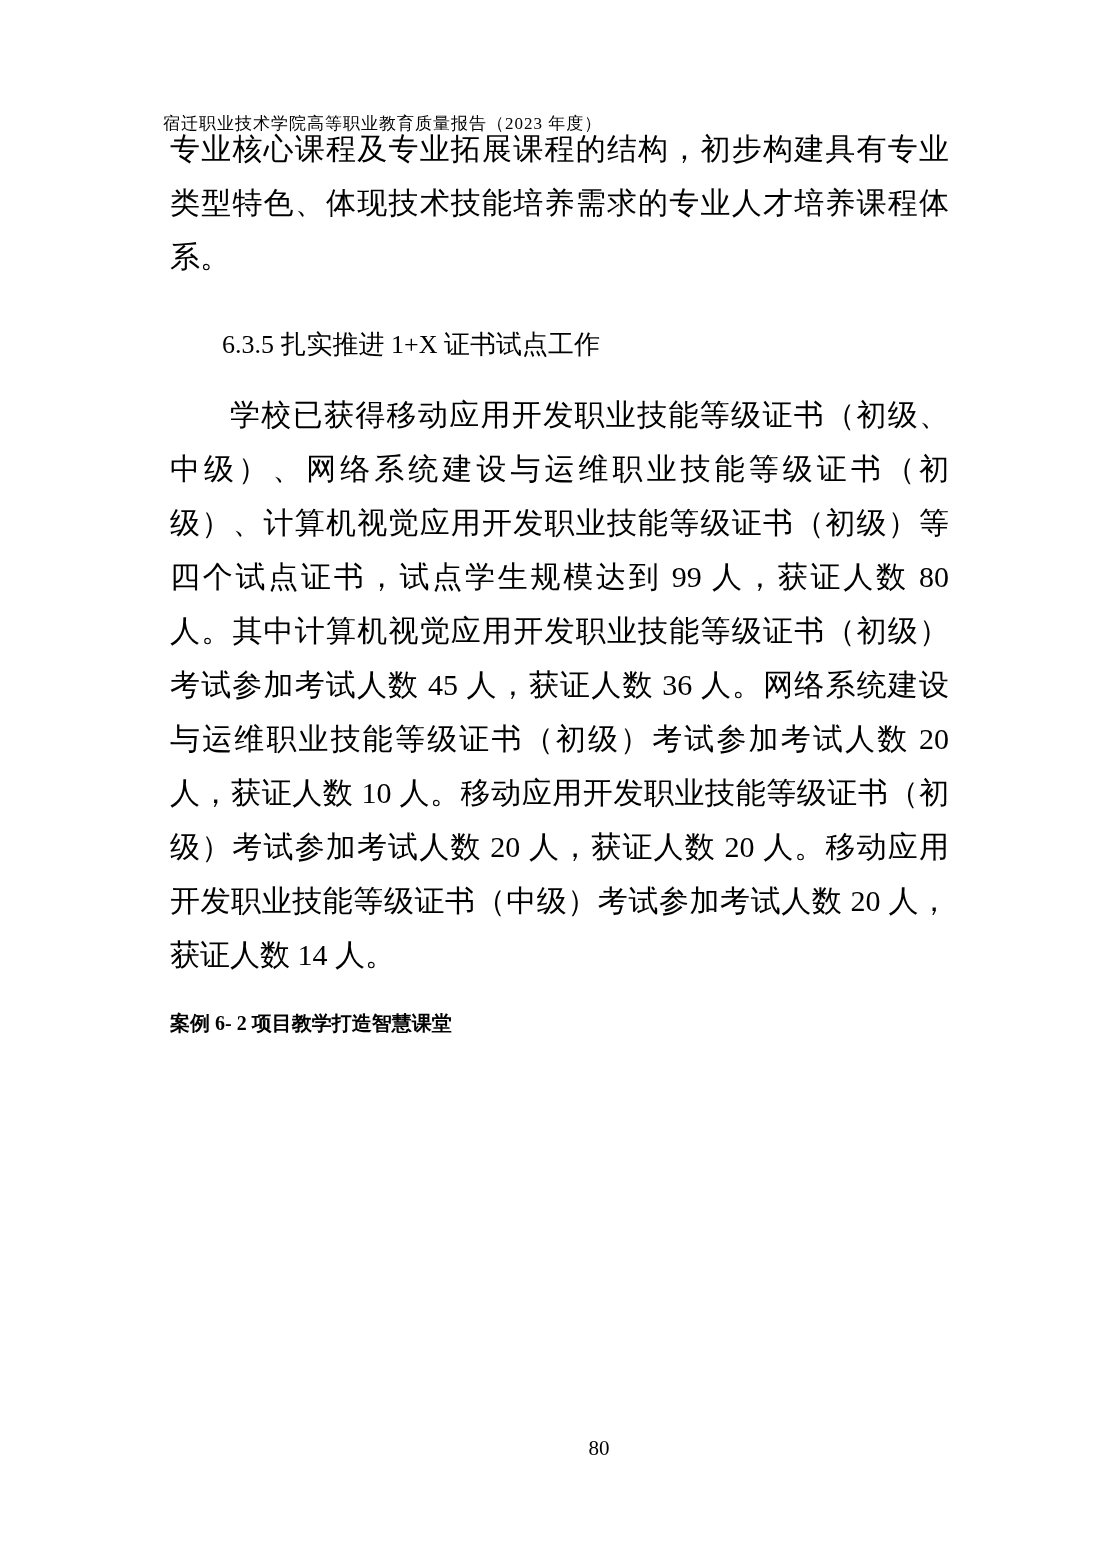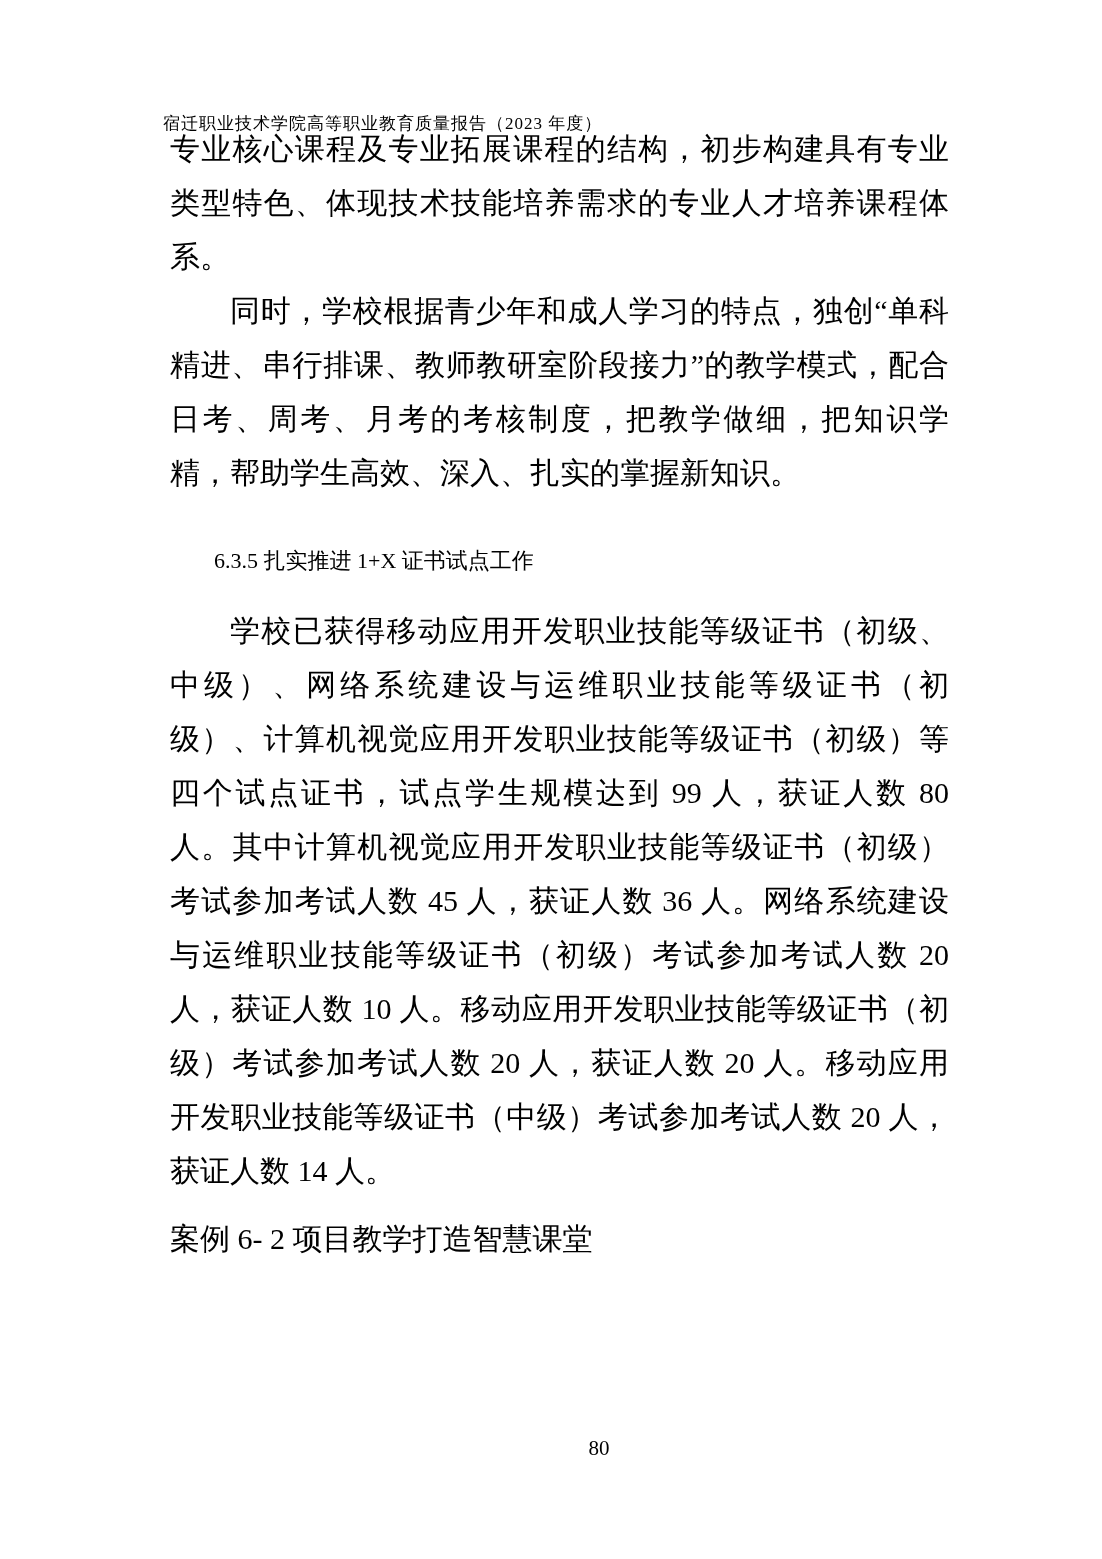--- a/index.html
+++ b/index.html
@@ -41,28 +41,28 @@
   }
   .para-indent {
     text-indent: 2em;
   }
   .para-no-indent {
     text-indent: 0;
   }
   .section-heading {
     margin: 34px 0 16px 0 !important;
     text-indent: 2em;
-    font-size: 22px;
+    font-size: 26px;
     font-weight: normal;
     line-height: 54px;
   }
   .case-heading {
     margin: 14px 0 0 0 !important;
-    font-size: 30px;
-    font-weight: normal;
+    font-size: 20px;
+    font-weight: bold;
     line-height: 54px;
     text-indent: 0;
   }
   .page-number {
     position: absolute;
     top: 1436px;
     left: 0;
     width: 100%;
     text-align: center;
     font-size: 21px;
@@ -73,21 +73,20 @@
 <body>
 
 <div class="page">
 
   <div class="doc-header">宿迁职业技术学院高等职业教育质量报告（2023 年度）</div>
 
   <div class="doc-body">
 
     <p class="para-no-indent">专业核心课程及专业拓展课程的结构，初步构建具有专业类型特色、体现技术技能培养需求的专业人才培养课程体系。</p>
 
-    <p class="para-indent">同时，学校根据青少年和成人学习的特点，独创“单科精进、串行排课、教师教研室阶段接力”的教学模式，配合日考、周考、月考的考核制度，把教学做细，把知识学精，帮助学生高效、深入、扎实的掌握新知识。</p>
 
     <h3 class="section-heading">6.3.5 扎实推进 1+X 证书试点工作</h3>
 
 
     <p class="para-indent">学校已获得移动应用开发职业技能等级证书（初级、中级）、网络系统建设与运维职业技能等级证书（初级）、计算机视觉应用开发职业技能等级证书（初级）等四个试点证书，试点学生规模达到 99 人，获证人数 80 人。其中计算机视觉应用开发职业技能等级证书（初级）考试参加考试人数 45 人，获证人数 36 人。网络系统建设与运维职业技能等级证书（初级）考试参加考试人数 20 人，获证人数 10 人。移动应用开发职业技能等级证书（初级）考试参加考试人数 20 人，获证人数 20 人。移动应用开发职业技能等级证书（中级）考试参加考试人数 20 人，获证人数 14 人。</p>
 
     <h3 class="case-heading">案例 6- 2 项目教学打造智慧课堂</h3>
 
   </div>
 

